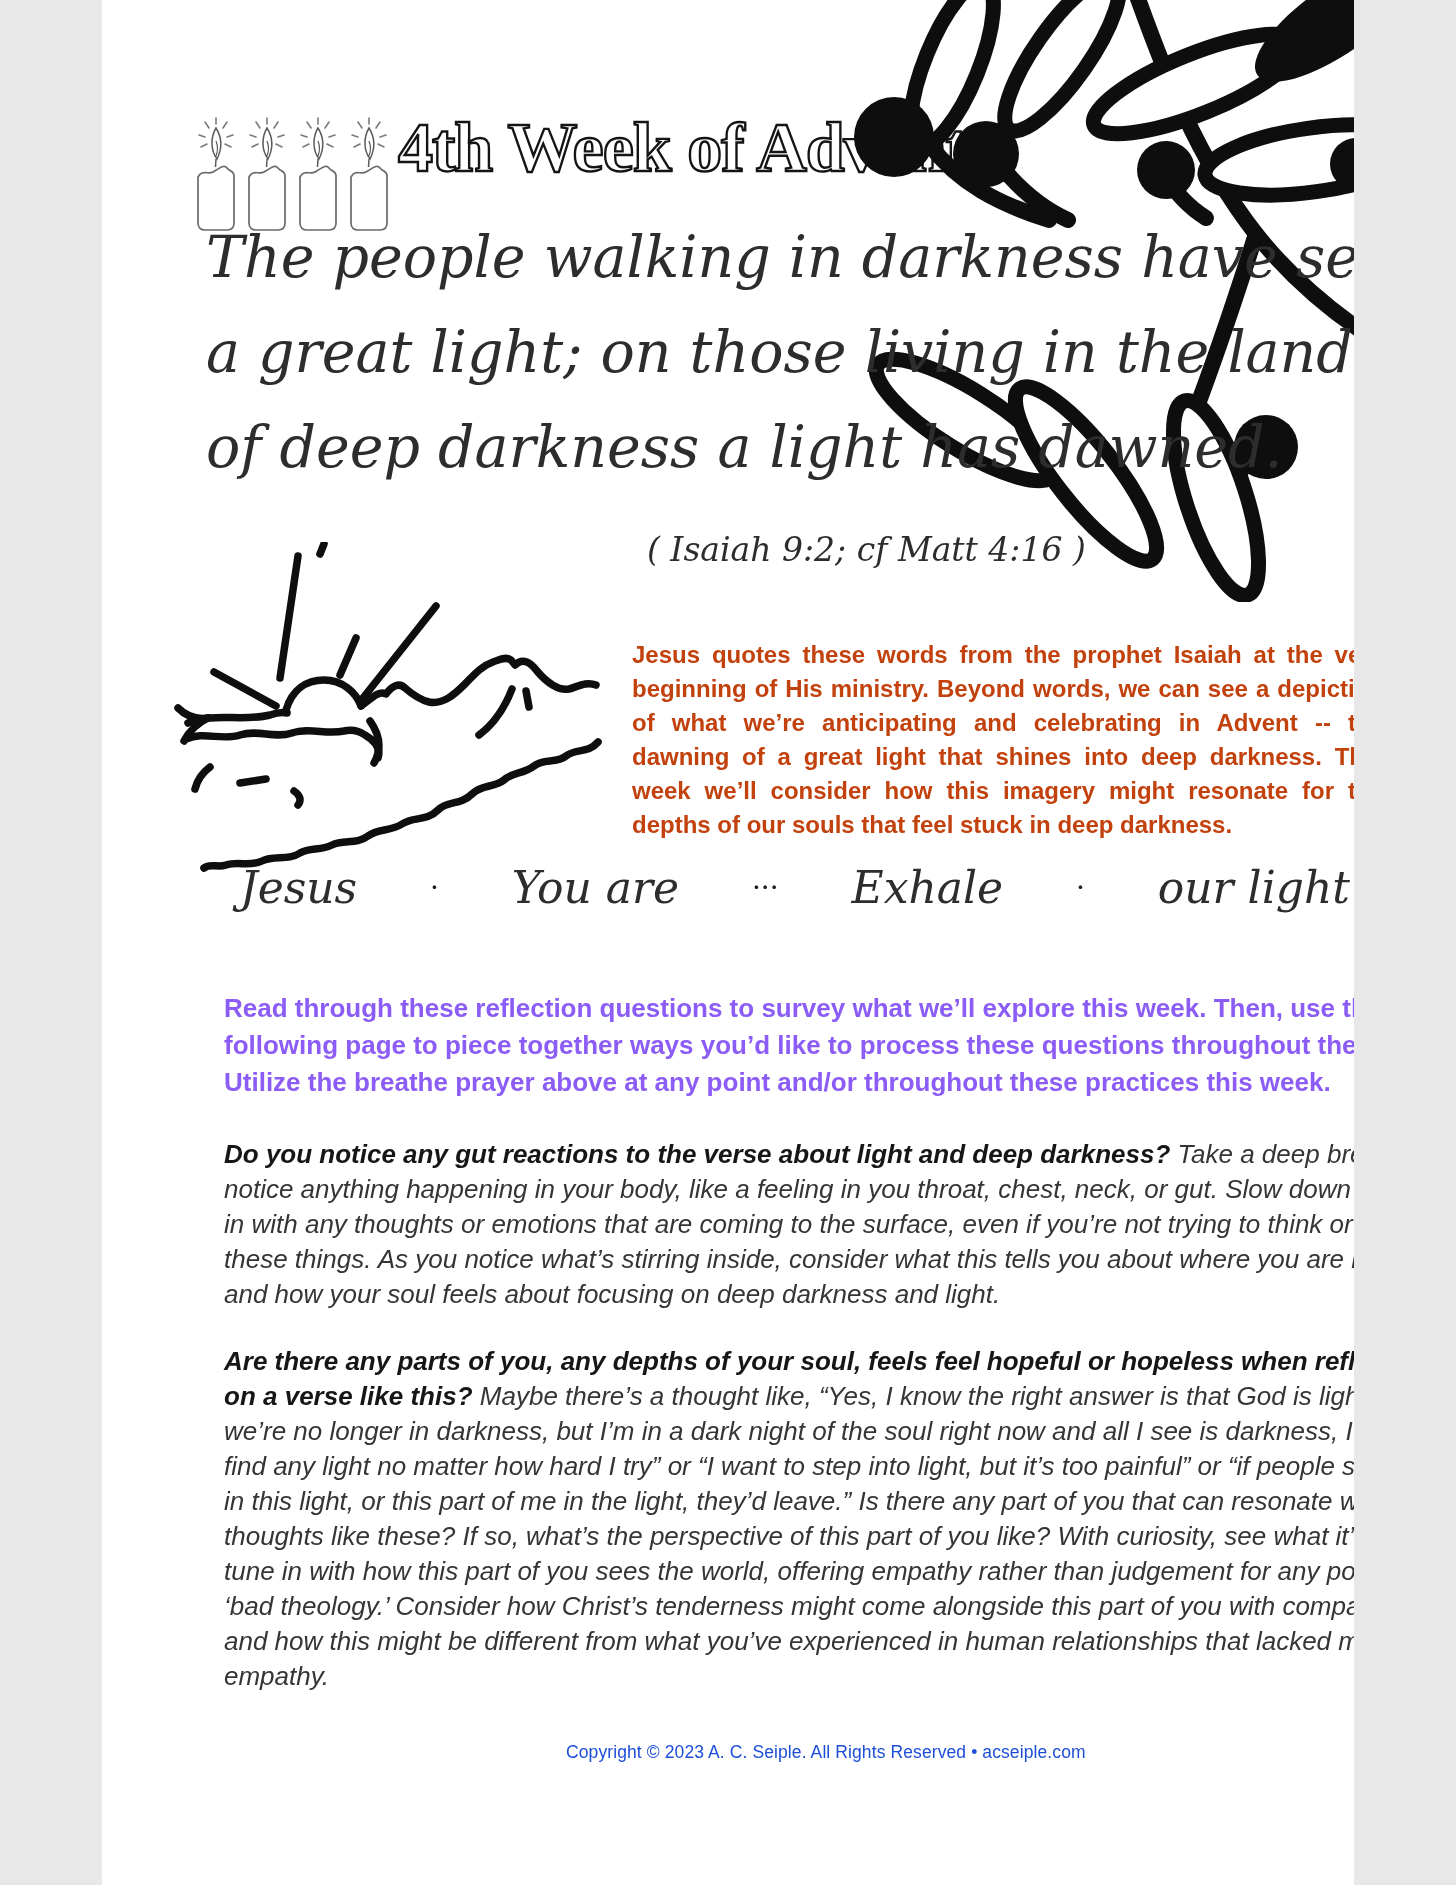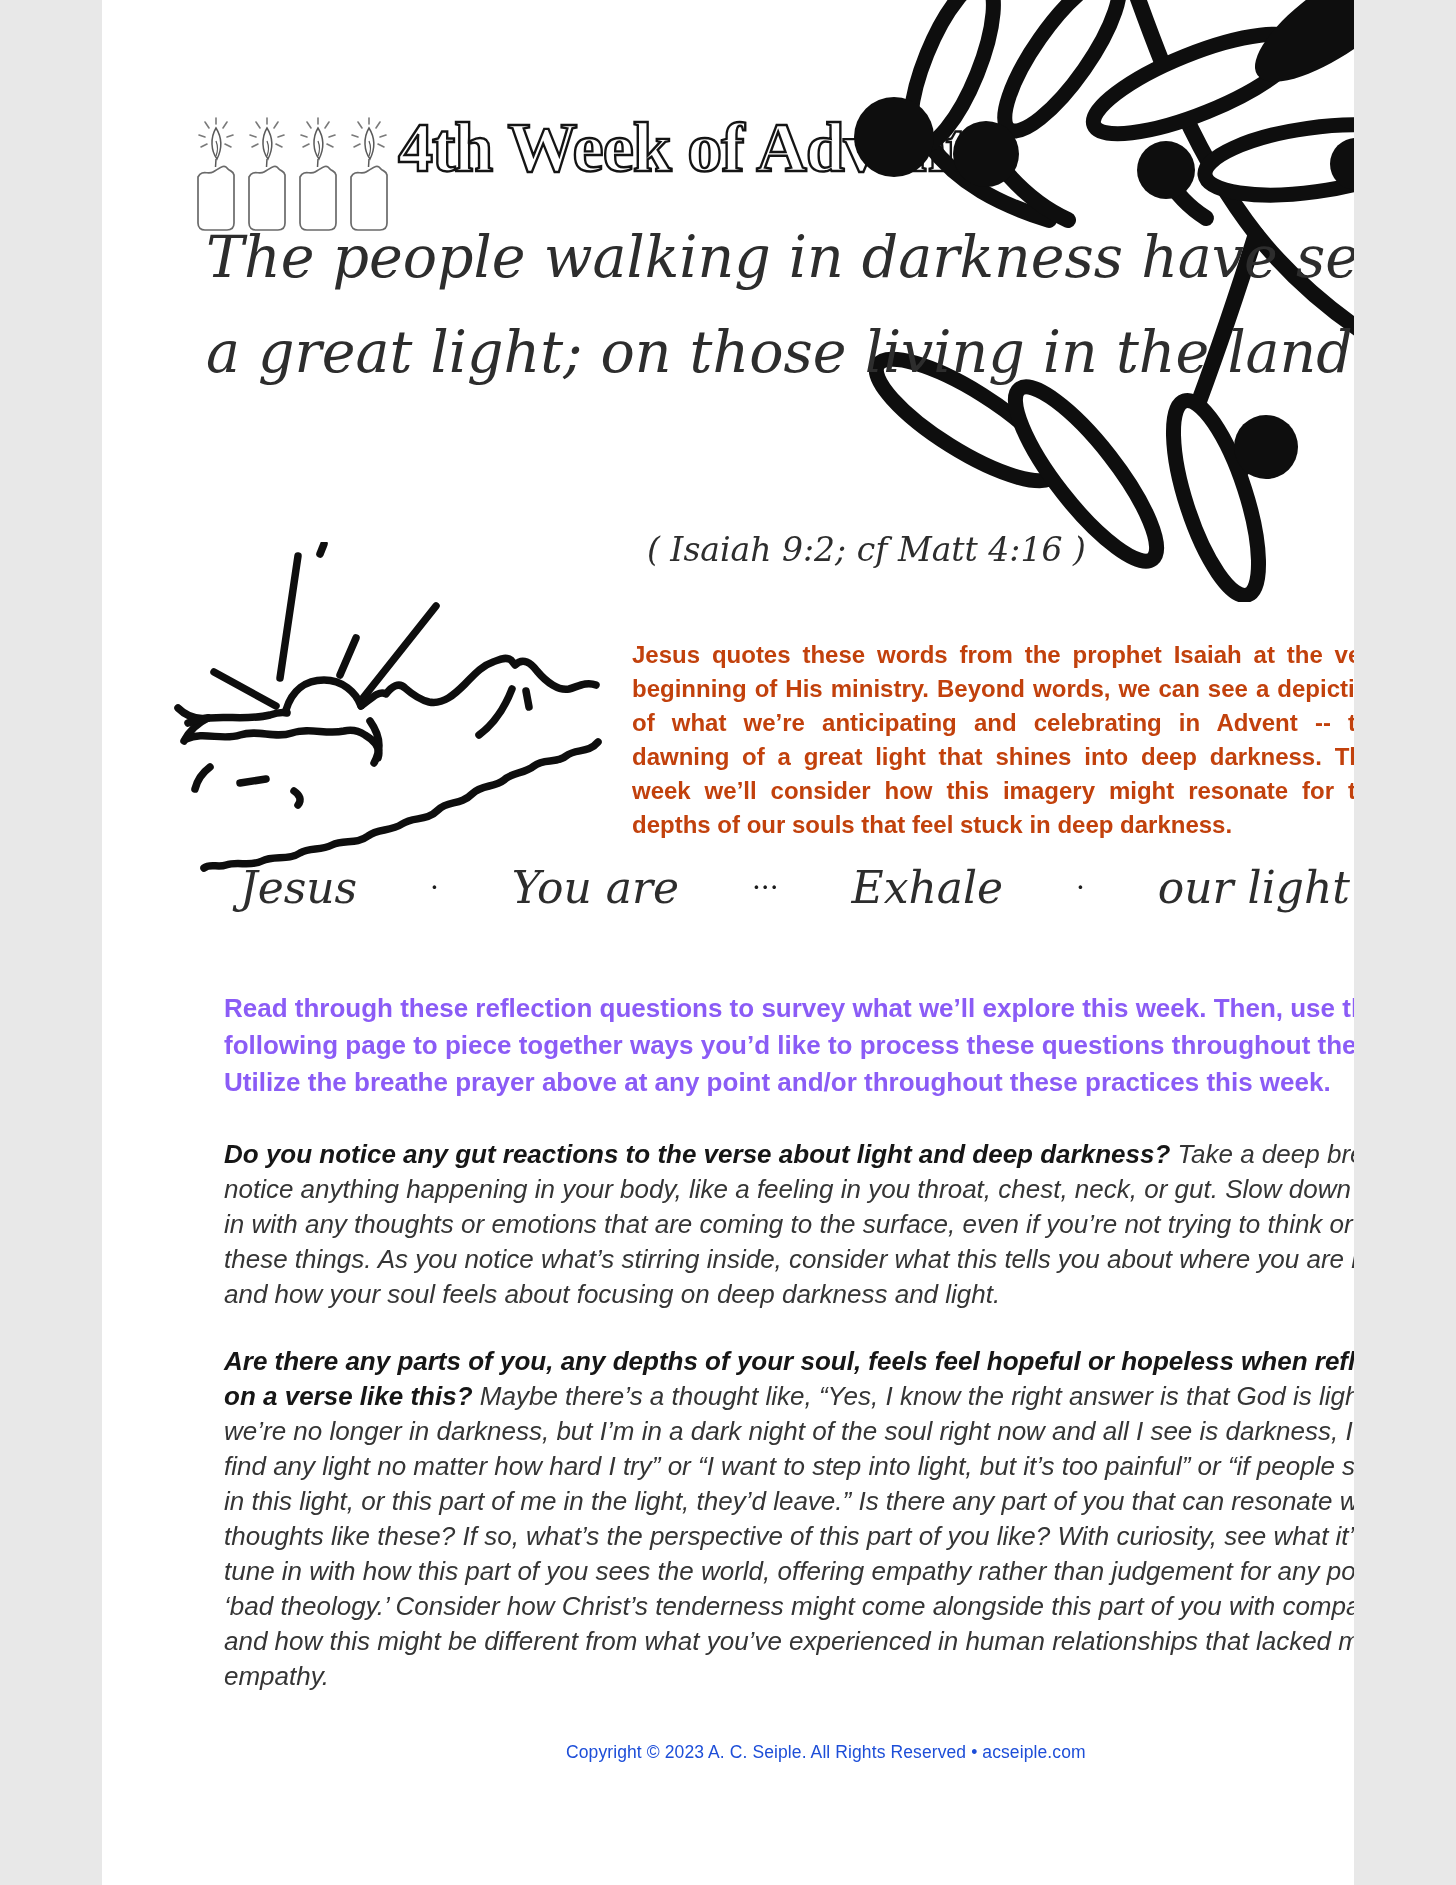--- a/index.html
+++ b/index.html
@@ -164,20 +164,21 @@
       <circle cx="152" cy="162" r="33"></circle>
       <circle cx="332" cy="178" r="29"></circle>
       <circle cx="432" cy="455" r="32"></circle>
       <circle cx="522" cy="172" r="26"></circle>
     </g>
   </svg>
 
   <div class="verse">
     <div>The people walking in darkness have seen</div>
     <div>a great light; on those living in the land</div>
+    <div>of deep darkness a light has dawned.</div>
   </div>
   <div class="verse-citation">( Isaiah 9:2; cf Matt 4:16 )</div>
 
   <svg class="sunrise" width="436" height="336" viewBox="0 0 436 336" aria-hidden="true">
     <g class="ink" stroke-width="7.5">
       <path d="M150,2 L146,12"></path>
       <path d="M124,14 L106,136"></path>
       <path d="M182,96 L166,133"></path>
       <path d="M262,64 L189,156"></path>
       <path d="M40,130 L102,164"></path>

